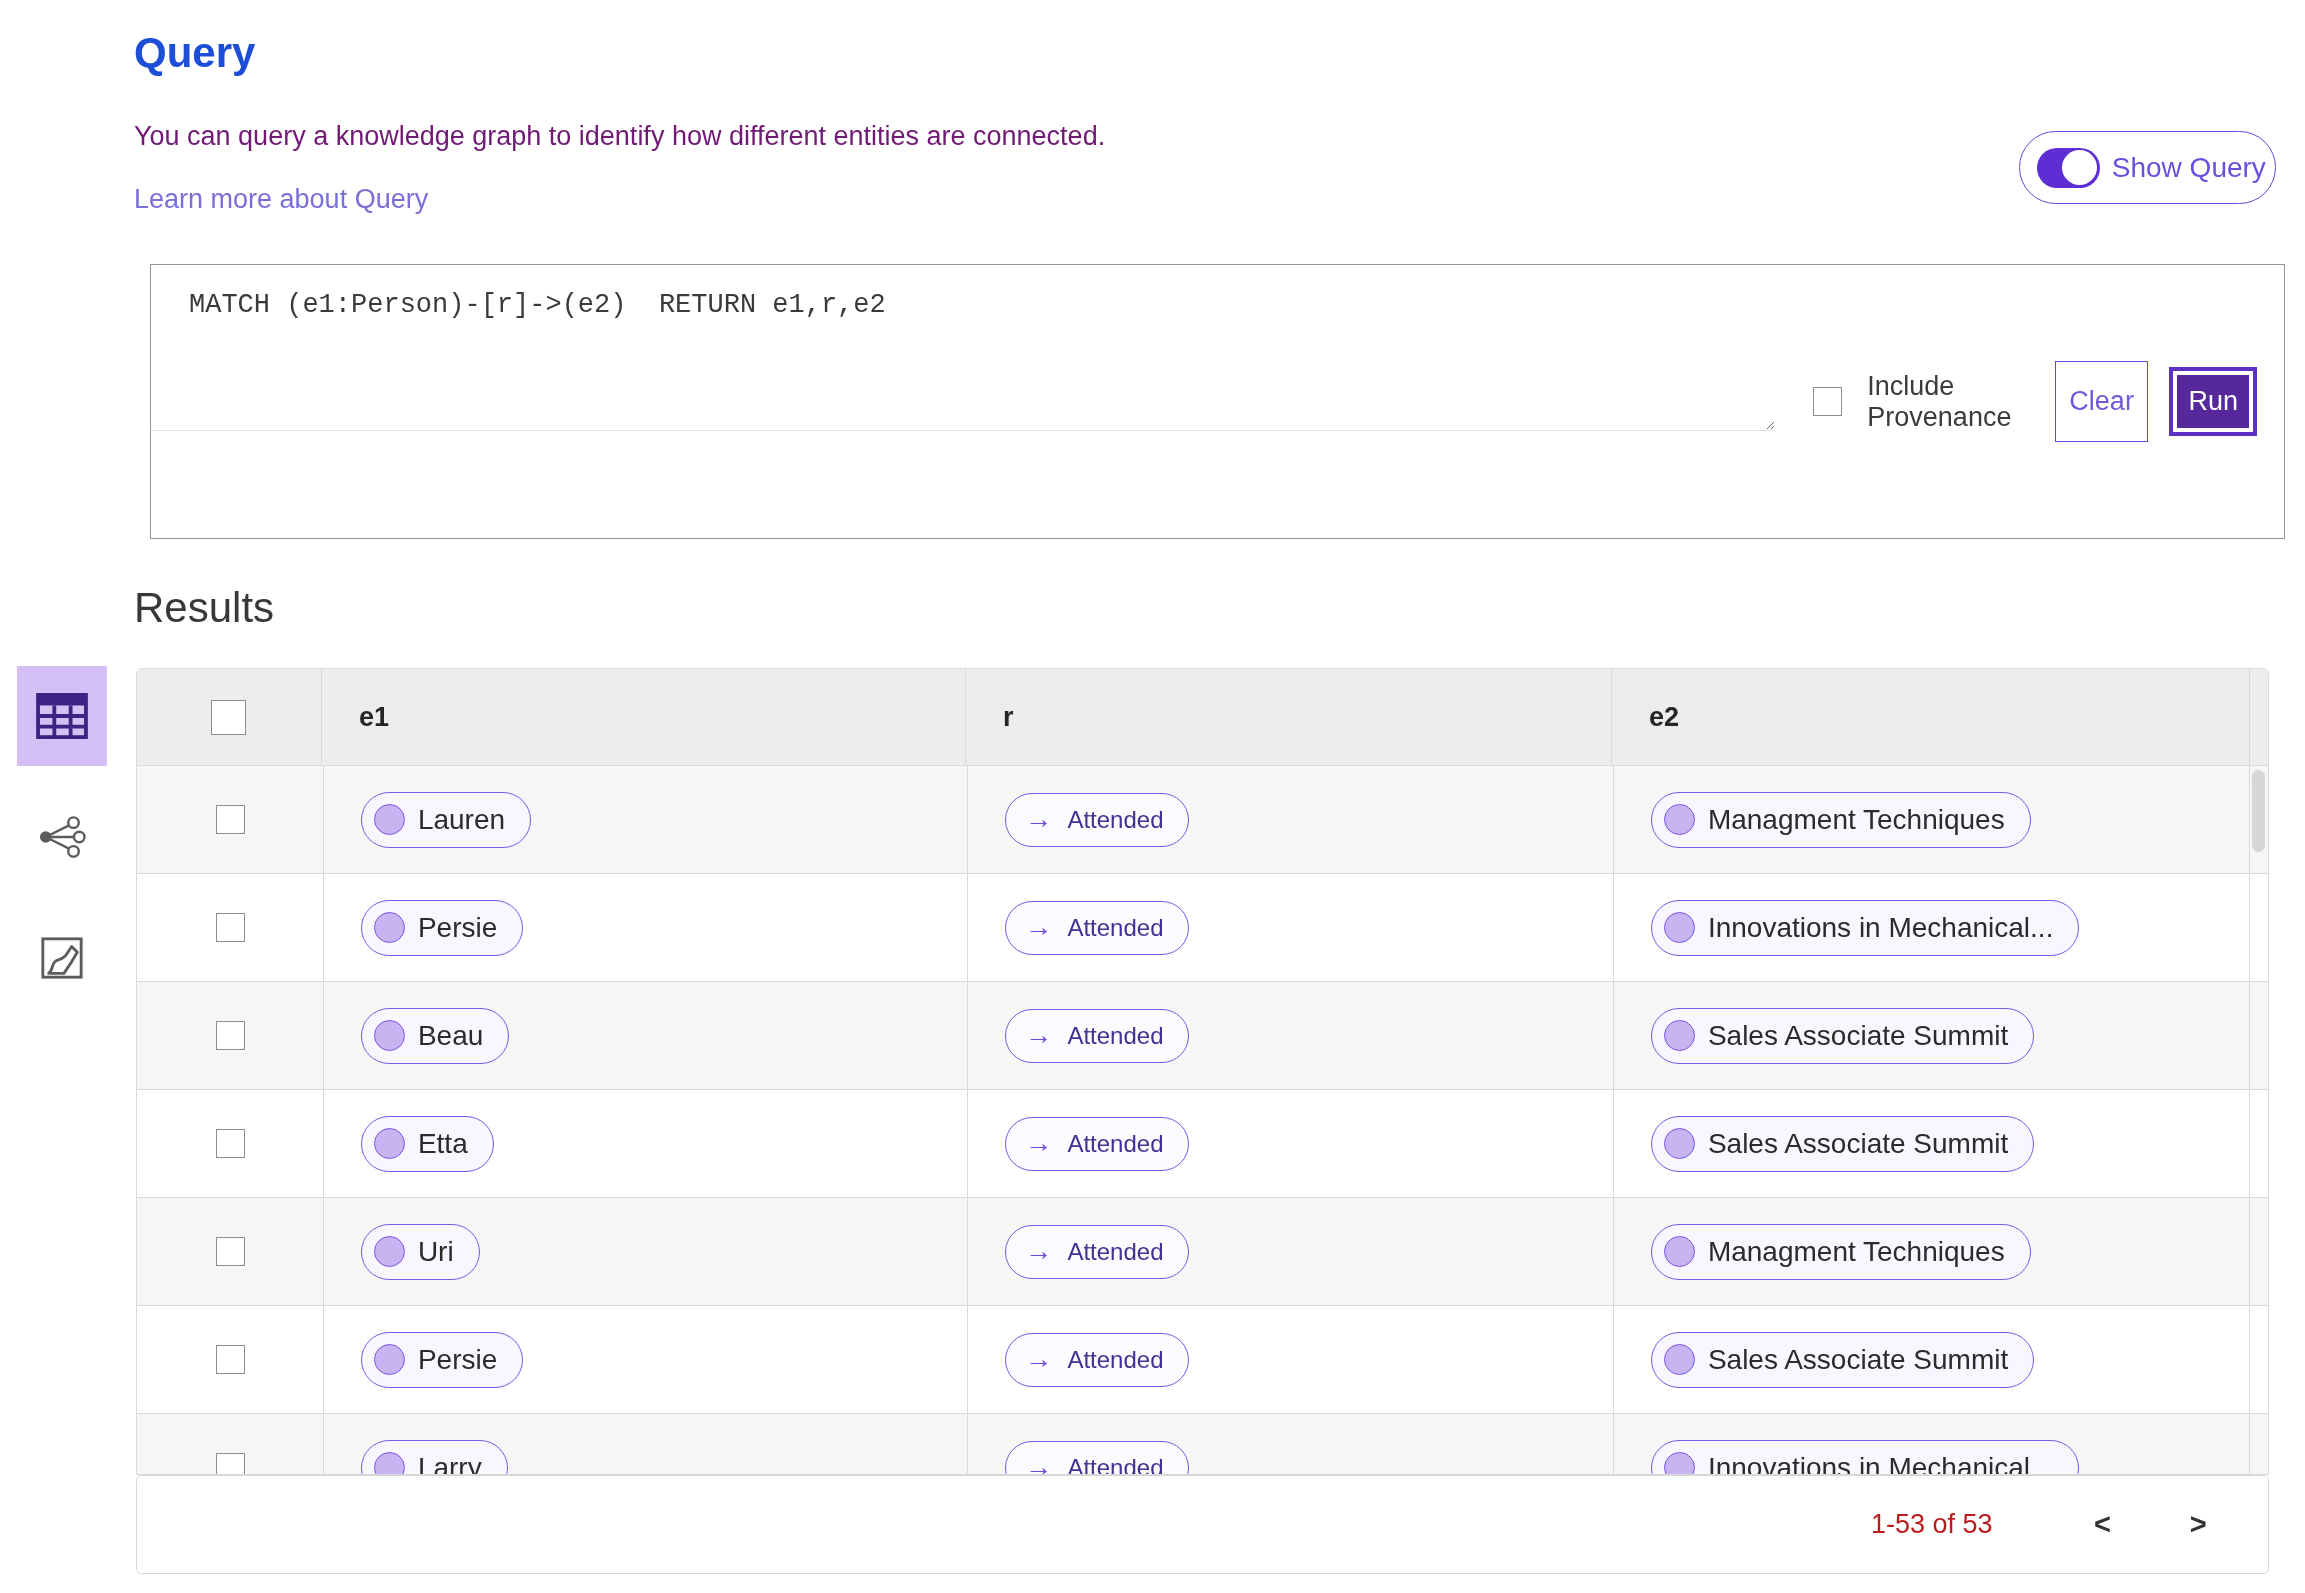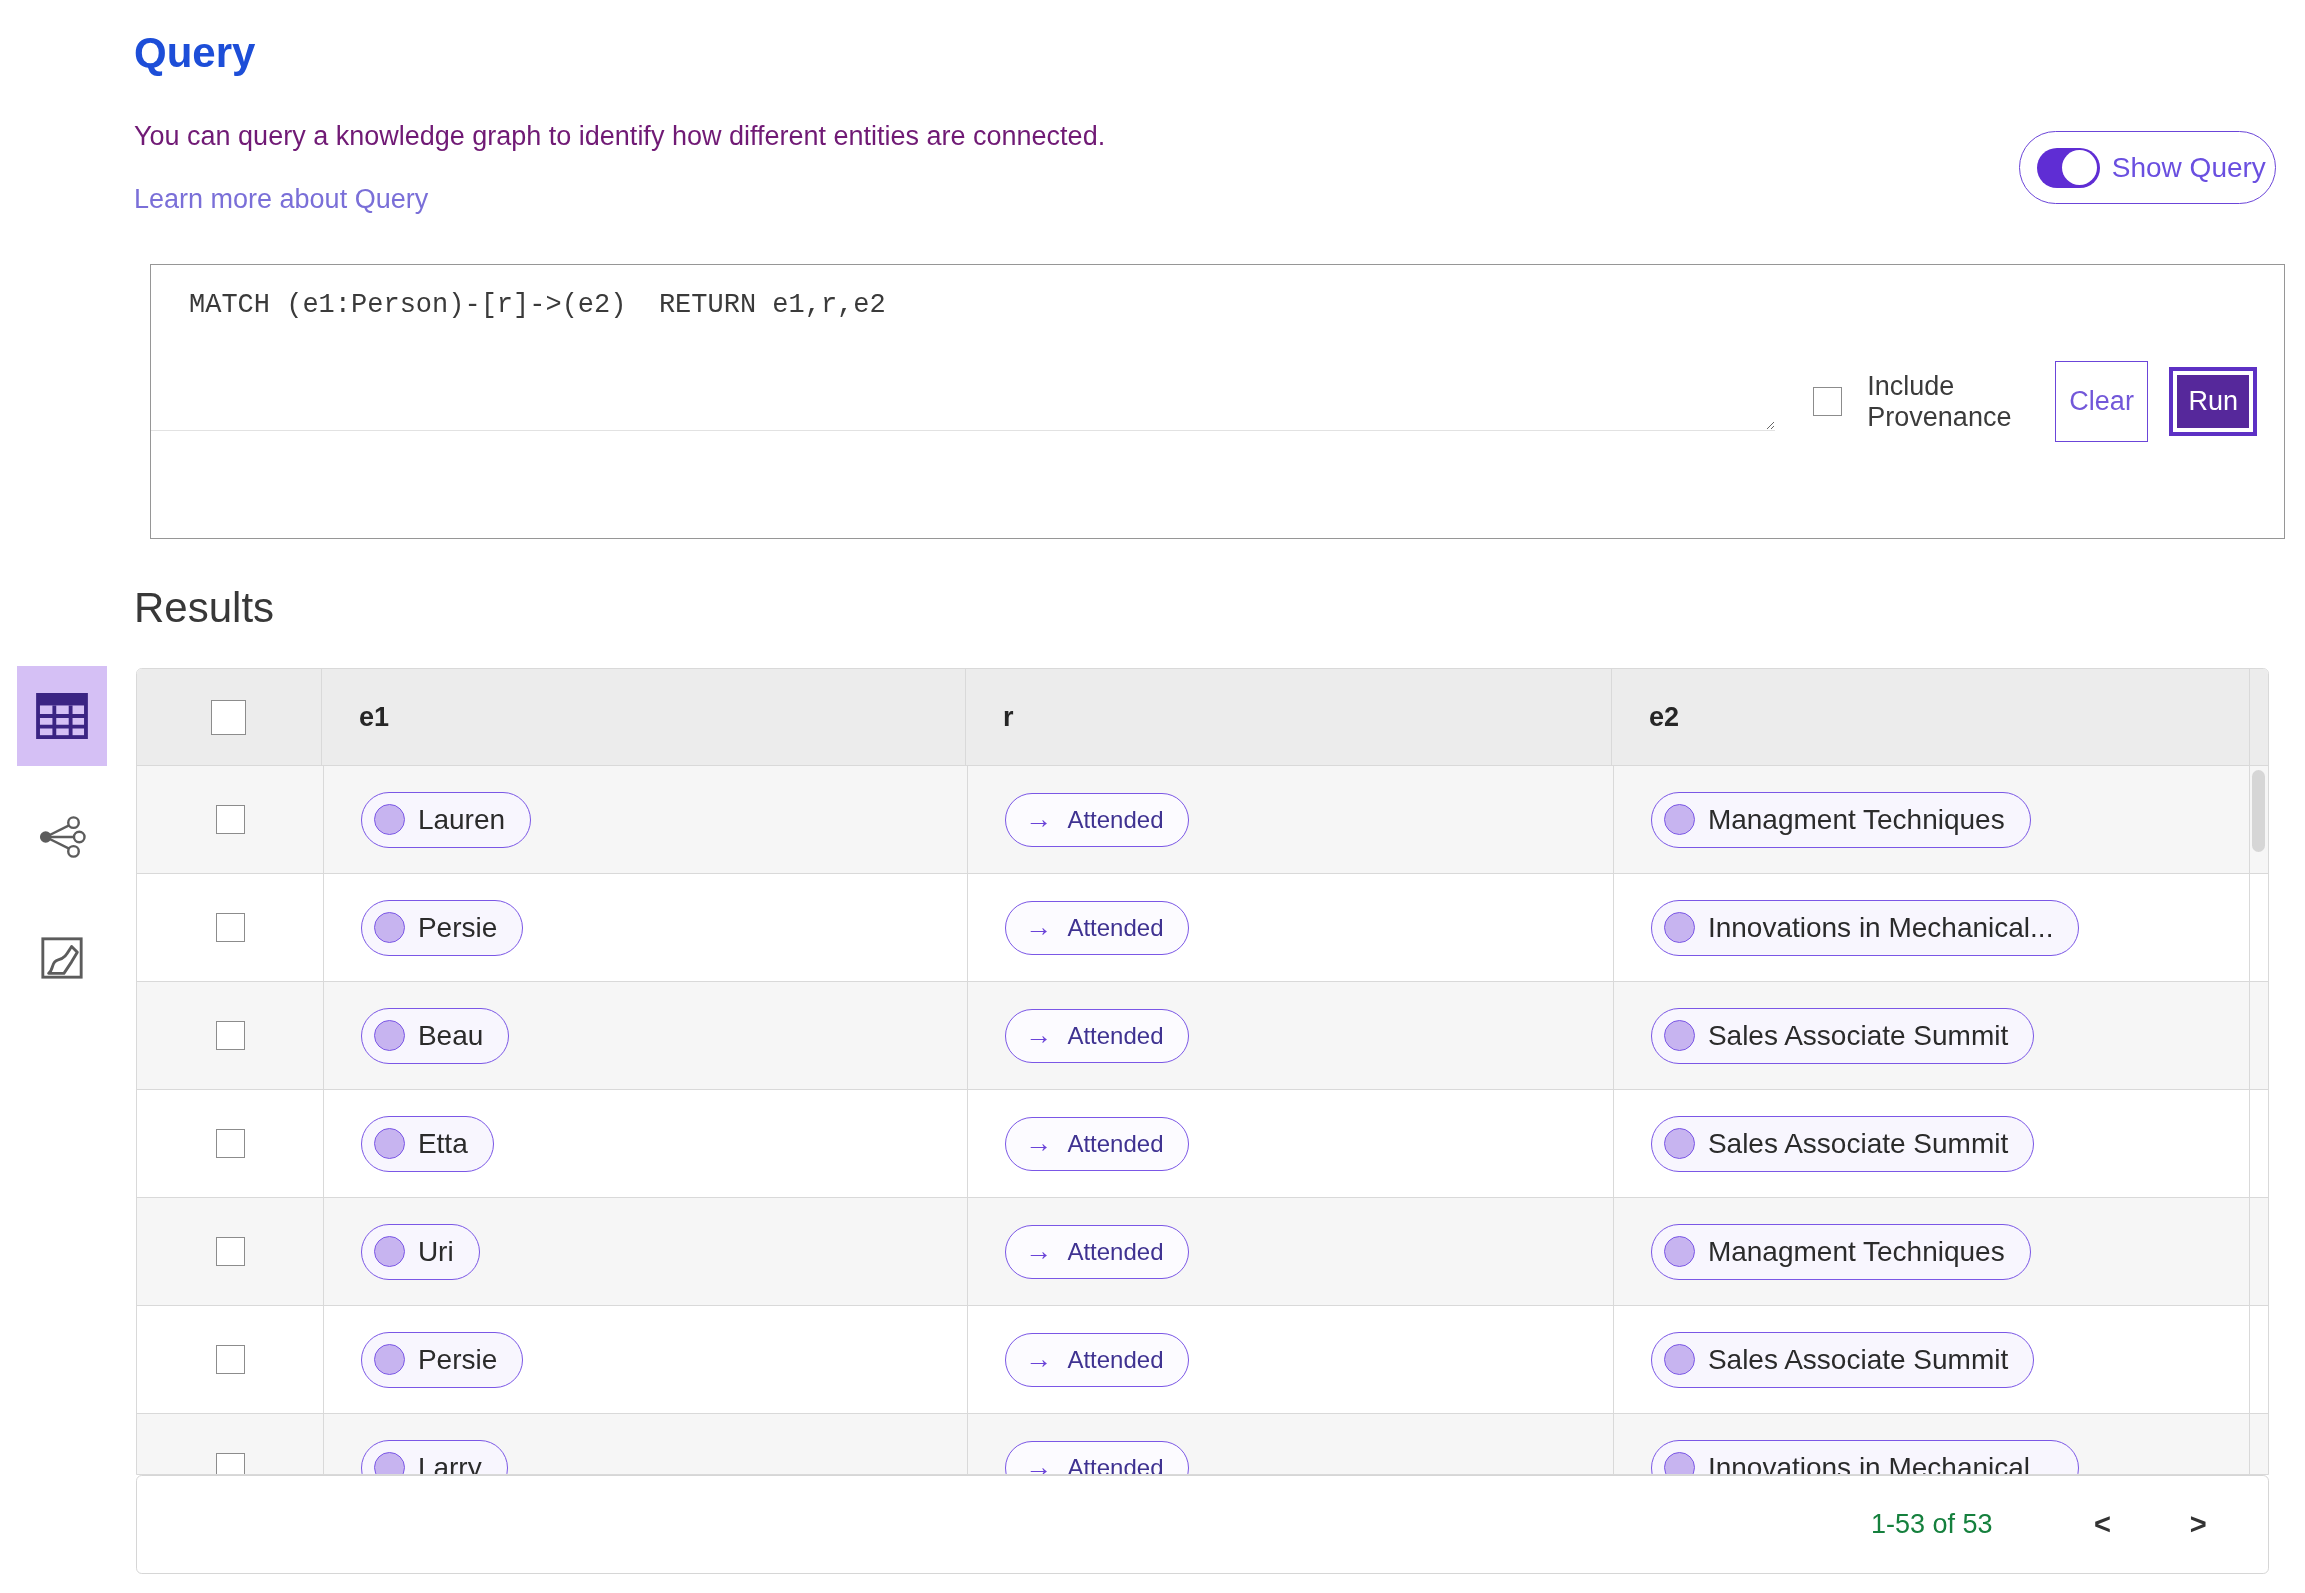--- a/index.html
+++ b/index.html
@@ -64,21 +64,21 @@
   .relation-arrow { font-size: 27px; color: #6a43d8; line-height: 1; }
   .relation-label { font-size: 24px; color: #3f3291; white-space: nowrap; }
 
   .scrollbar-strip { position: absolute; right: 0; top: 0; bottom: 0; width: 19px; border-left: 1px solid #d9d9d9; }
   .scrollbar-thumb { position: absolute; left: 1.9px; top: 101px; width: 13.4px; height: 82px; background: #d6d6d6; border-radius: 6.7px; }
 
   
   .pagination-bar { position: absolute; left: 136px; top: 1475px; width: 2133px; height: 99px;
     background: #ffffff; border: 1px solid #d6d6d6; border-radius: 5.8px;
     display: flex; align-items: center; justify-content: flex-end; padding-right: 46px; }
-  .page-range { font-size: 27px; color: #15803d; margin-right: 86px; }
+  .page-range { font-size: 27px; color: #b91c1c; margin-right: 86px; }
   .page-chevron { font-size: 29px; font-weight: bold; color: #333; cursor: pointer; padding: 9.6px 15.4px; }
   .page-chevron.next { margin-left: 48px; }
 
   .icon-svg { display: block; }
 </style>
 </head>
 <body>
 
 <h1 class="query-title">Query</h1>
 <p class="query-desc">You can query a knowledge graph to identify how different entities are connected.</p>

